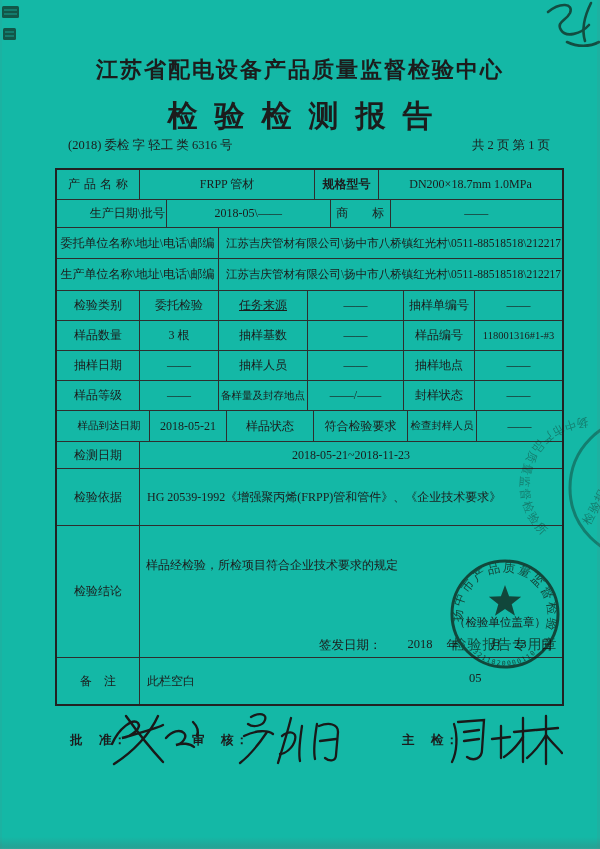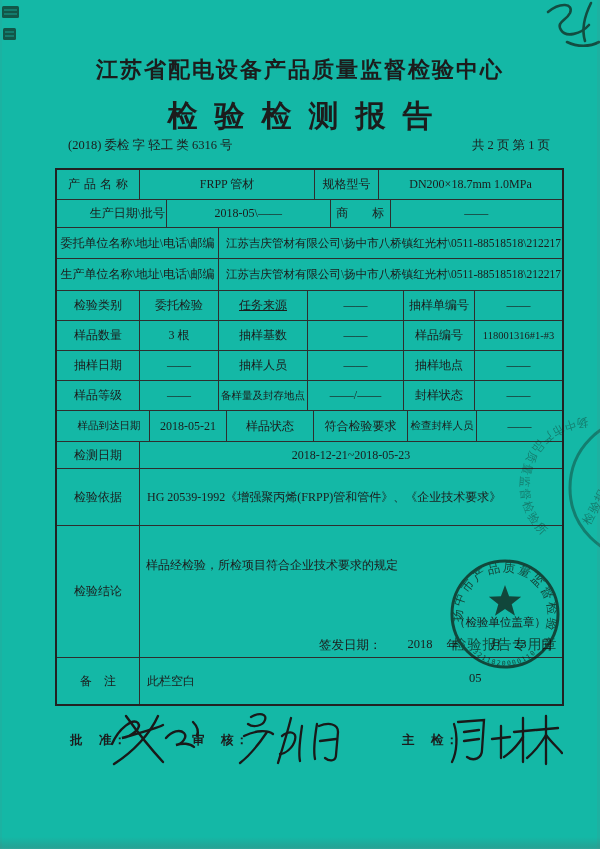--- a/index.html
+++ b/index.html
@@ -51,21 +51,21 @@
   <div class="docline">
     <span>(2018)  委检 字 轻工 类 6316 号</span>
     <span>共 2 页 第 1 页</span>
   </div>
 
   <div class="tbl">
 
     <div class="row" style="height:30px;">
       <div class="cell ls4" style="width:83px;">产品名称</div>
       <div class="cell" style="width:175px;">FRPP 管材</div>
-      <div class="cell" style="width:64px;">规格型号</div>
+      <div class="cell" style="width:64px;font-weight:bold;">规格型号</div>
       <div class="cell" style="width:183px;">DN200×18.7mm 1.0MPa</div>
     </div>
 
     <div class="row" style="height:28px;">
       <div class="cell" style="width:83px;margin-left:32px;">生产日期\批号</div>
       <div class="cell" style="width:175px;">2018-05\——</div>
       <div class="cell" style="width:64px;">商　　标</div>
       <div class="cell" style="width:183px;">——</div>
     </div>
 
@@ -119,21 +119,21 @@
       <div class="cell small" style="width:83px;margin-left:12px;">样品到达日期</div>
       <div class="cell" style="width:79px;">2018-05-21</div>
       <div class="cell" style="width:89px;">样品状态</div>
       <div class="cell" style="width:96px;">符合检验要求</div>
       <div class="cell small" style="width:71px;">检查封样人员</div>
       <div class="cell" style="width:87px;">——</div>
     </div>
 
     <div class="row" style="height:27px;">
       <div class="cell" style="width:83px;">检测日期</div>
-      <div class="cell" style="width:422px;">2018-12-21~2018-05-23</div>
+      <div class="cell" style="width:422px;">2018-05-21~2018-11-23</div>
     </div>
 
     <div class="row" style="height:57px;">
       <div class="cell" style="width:83px;">检验依据</div>
       <div class="cell left" style="width:422px;">HG 20539-1992《增强聚丙烯(FRPP)管和管件》、《企业技术要求》</div>
     </div>
 
     <div class="row" style="height:132px;">
       <div class="cell" style="width:83px;">检验结论</div>
       <div class="cell conc-cell" style="width:422px;text-decoration:underline;">

